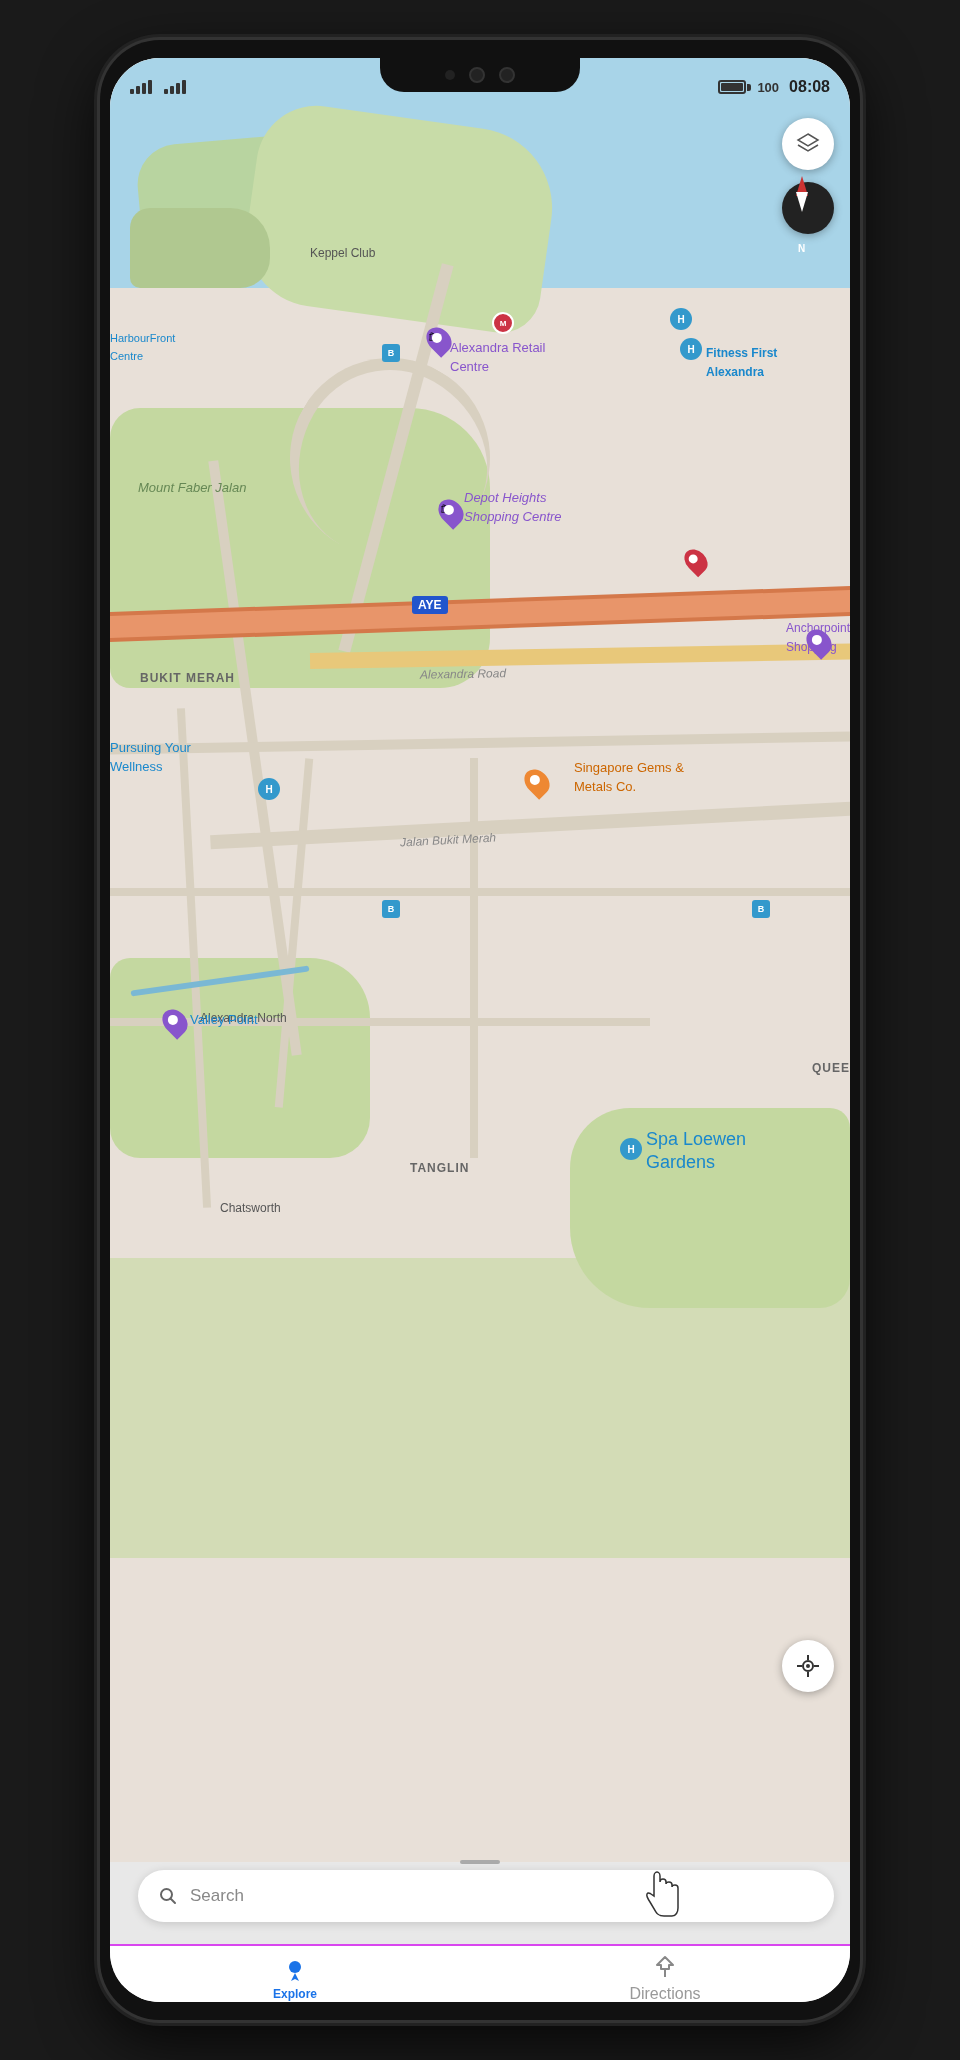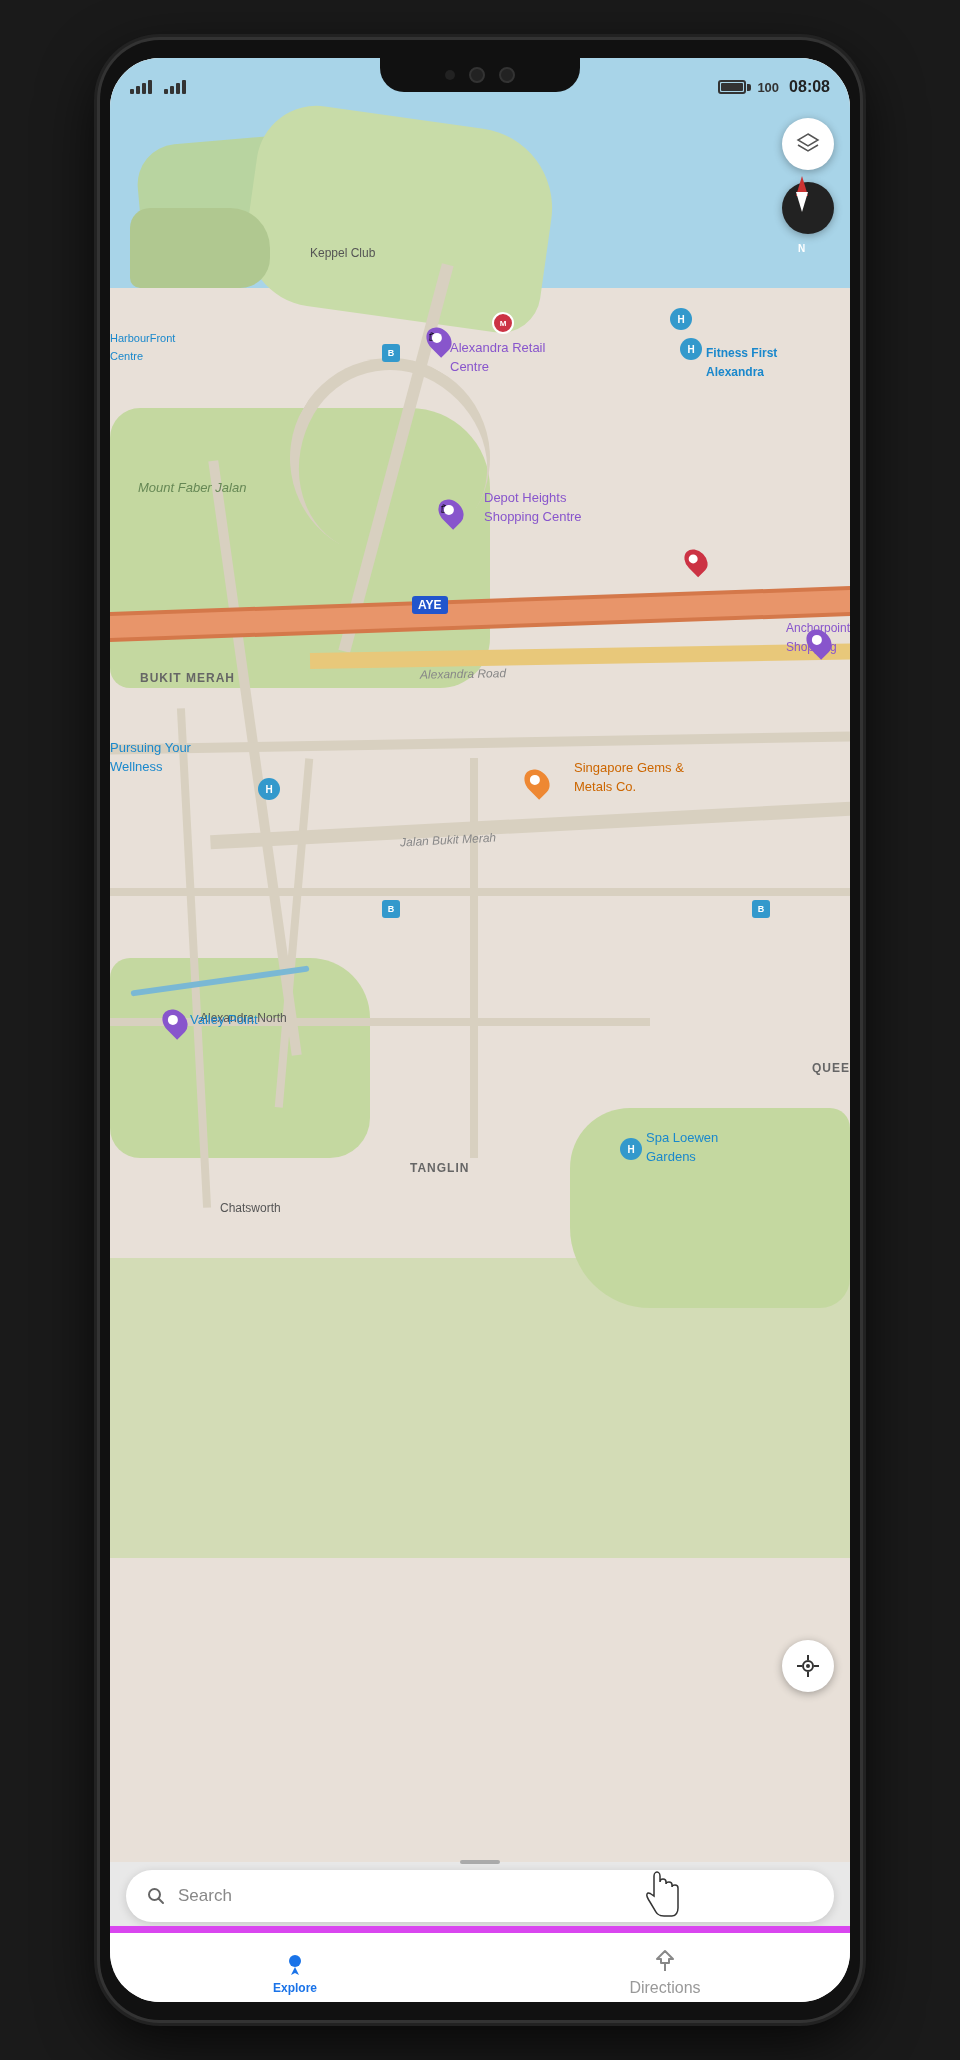--- a/index.html
+++ b/index.html
@@ -550,44 +550,44 @@
       height: 4px;
       background: #aaa;
       border-radius: 2px;
       z-index: 25;
     }
 
     
     .search-bar {
       position: absolute;
       bottom: 80px;
-      left: 16px;
+      left: 28px;
       right: 16px;
       height: 52px;
       background: white;
       border-radius: 26px;
       display: flex;
       align-items: center;
       padding: 0 20px;
       gap: 12px;
       box-shadow: 0 2px 10px rgba(0,0,0,0.15);
       z-index: 30;
     }
 
     
     .bottom-nav {
       position: absolute;
       bottom: 0;
       left: 0;
       right: 0;
-      height: 76px;
+      height: 58px;
       background: white;
       display: flex;
       align-items: center;
-      border-top: 7px solid #d946ef;
+      border-top: 2px solid #d946ef;
       z-index: 30;
     }
 
     .nav-item {
       flex: 1;
       display: flex;
       flex-direction: column;
       align-items: center;
       justify-content: center;
       gap: 4px;
@@ -788,21 +788,21 @@
       </div>
       <div class="map-label" style="top:280px; left:340px;">
         <span class="lbl-purple" style="font-size:13px; font-weight:500; line-height:1.3;">Alexandra Retail<br>Centre</span>
       </div>
 
       <div class="map-pin" style="top:440px; left:330px;">
         <div class="pin-purple">
           <span style="position:absolute; top:3px; left:3px; transform:rotate(45deg); font-size:9px;">🛍</span>
         </div>
       </div>
-      <div class="map-label" style="top:430px; left:374px;">
+      <div class="map-label" style="top:430px; left:354px;font-style:italic;">
         <span class="lbl-purple" style="line-height:1.3;">Depot Heights<br>Shopping Centre</span>
       </div>
 
       <div class="map-pin" style="top:570px; right:20px;">
         <div class="pin-purple"></div>
       </div>
       <div class="map-label" style="top:560px; right:0px;">
         <span class="lbl-purple" style="font-size:12px; line-height:1.3;">Anchorpoint<br>Shopping</span>
       </div>
 
@@ -835,21 +835,21 @@
         <div class="pin-purple"></div>
       </div>
       <div class="map-label" style="top:952px; left:80px;">
         <span class="lbl-blue" style="font-size:13px;">Valley Point</span>
       </div>
 
       <div class="map-pin" style="top:1080px; left:510px;">
         <div class="pin-gym">H</div>
       </div>
       <div class="map-label" style="top:1070px; left:536px;">
-        <span class="lbl-blue" style="font-size:13px; line-height:1.3;">Spa Loewen<br>Gardens</span>
+        <span class="lbl-blue" style="font-size:18px; line-height:1.3;">Spa Loewen<br>Gardens</span>
       </div>
 
       <div class="map-pin" style="top:490px; left:576px;">
         <div class="pin-red"></div>
       </div>
 
       <div style="position:absolute; top:286px; left:272px; width:18px; height:18px; background:#3399cc; border-radius:3px; z-index:12; display:flex; align-items:center; justify-content:center;">
         <span style="color:white; font-size:9px; font-weight:700;">B</span>
       </div>
       <div style="position:absolute; top:842px; left:272px; width:18px; height:18px; background:#3399cc; border-radius:3px; z-index:12; display:flex; align-items:center; justify-content:center;">

